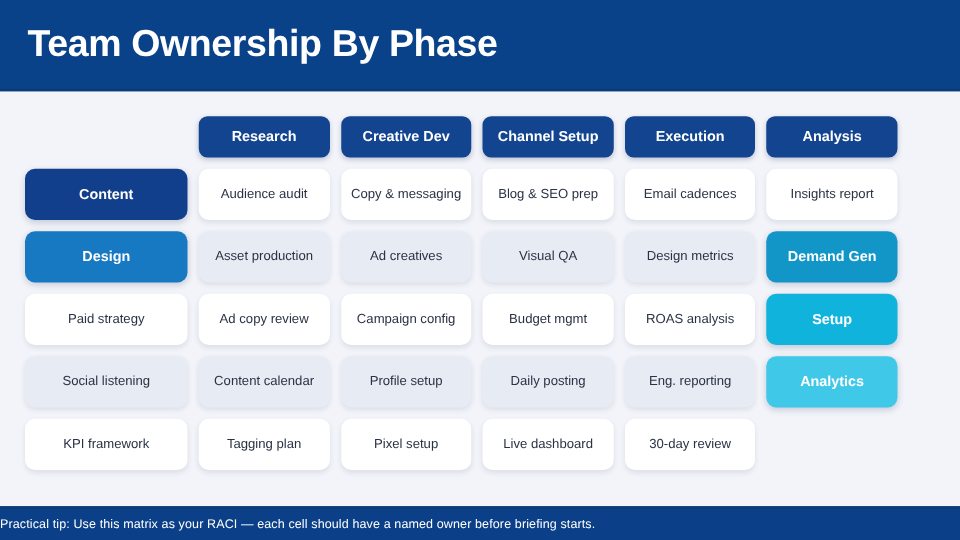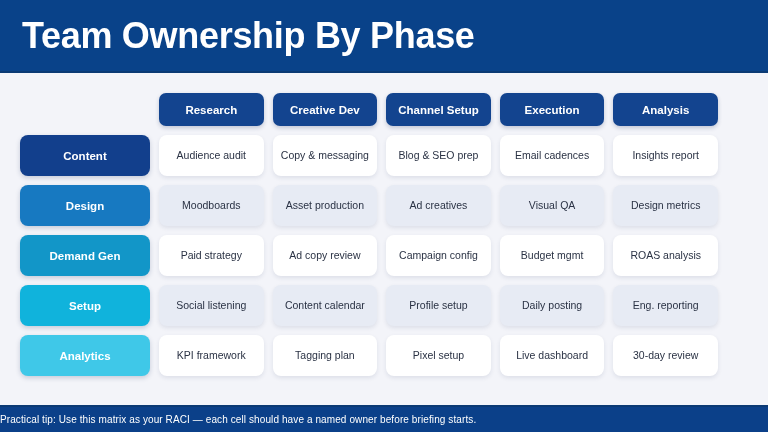--- a/index.html
+++ b/index.html
@@ -23,21 +23,21 @@
     width: 768px;
     height: 73px;
     background: #094289;
     border-bottom: 2px solid #0b3a74;
     display: flex;
     align-items: center;
     padding-left: 22px;
   }
   .header-title {
     color: #ffffff;
-    font-size: 36px;
+    font-size: 30px;
     font-weight: bold;
     letter-spacing: -0.3px;
     line-height: 1;
   }
 
   
   .matrix {
     position: absolute;
     left: 0;
     top: 73px;
@@ -140,21 +140,20 @@
       <div class="col-head">Channel Setup</div>
       <div class="col-head">Execution</div>
       <div class="col-head">Analysis</div>
       <div class="row-head" style="background: rgb(18, 63, 140);">Content</div>
       <div class="cell odd">Audience audit</div>
       <div class="cell odd">Copy &amp; messaging</div>
       <div class="cell odd">Blog &amp; SEO prep</div>
       <div class="cell odd">Email cadences</div>
       <div class="cell odd">Insights report</div>
       <div class="row-head" style="background: rgb(23, 121, 193);">Design</div>
-      <div class="cell even">Moodboards</div>
       <div class="cell even">Asset production</div>
       <div class="cell even">Ad creatives</div>
       <div class="cell even">Visual QA</div>
       <div class="cell even">Design metrics</div>
       <div class="row-head" style="background: rgb(18, 150, 200);">Demand Gen</div>
       <div class="cell odd">Paid strategy</div>
       <div class="cell odd">Ad copy review</div>
       <div class="cell odd">Campaign config</div>
       <div class="cell odd">Budget mgmt</div>
       <div class="cell odd">ROAS analysis</div>

